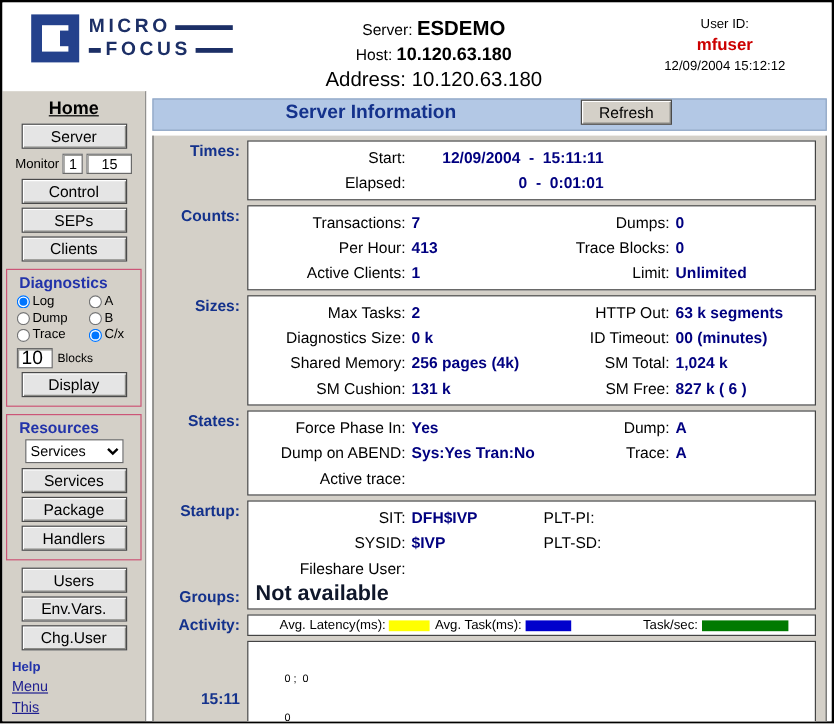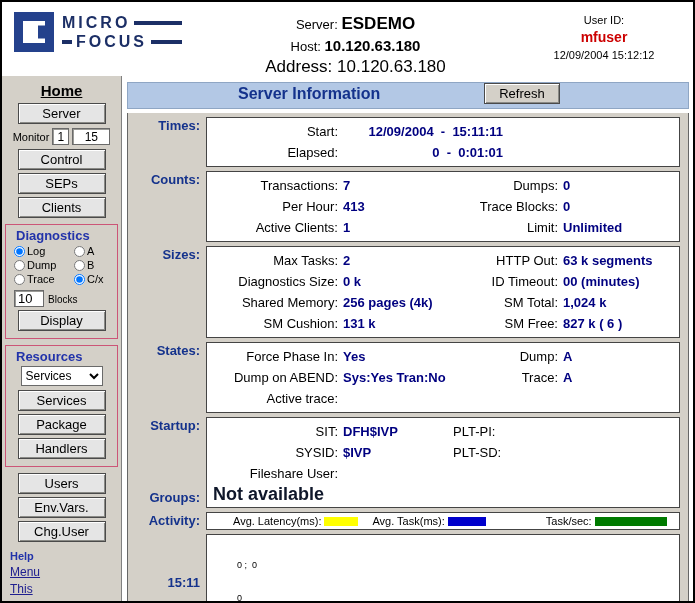--- a/index.html
+++ b/index.html
@@ -1,21 +1,21 @@
 <!DOCTYPE html>
 <html><head>
 <meta charset="utf-8">
 <style>
   * { margin:0; padding:0; box-sizing:border-box; }
   body { font-family:"Liberation Sans", sans-serif; background:#fff; }
   .page { width:695px; height:603px; border:2px solid #000; background:#fff; overflow:hidden; position:relative; }
 
   
   .topbar { height:74px; display:flex; align-items:flex-start; padding-top:10px; background:#fff; }
-  .logo { display:flex; align-items:center; gap:8px; margin-left:12px; width:168px; }
+  .logo { display:flex; align-items:center; gap:8px; margin-left:24px; width:168px; }
   .logo-sq { width:40px; height:40px; border:9px solid #24418c; background:#fff; position:relative; flex:0 0 auto; }
   .logo-sq-inner { position:absolute; right:-6px; top:50%; transform:translateY(-50%); width:13px; height:13px; background:#24418c; }
   .logo-text { flex:1; display:flex; flex-direction:column; gap:5px; }
   .lt-row { display:flex; align-items:center; gap:4px; }
   .lt-word { font-weight:bold; font-size:16px; letter-spacing:3px; color:#1c2f66; line-height:14px; }
   .lt-bar { height:4px; background:#1c2f66; flex:1; min-width:6px; }
   .lt-bar.short { flex:0 0 10px; }
   .head-center { flex:1; text-align:center; padding-top:2px; }
   .srv-line1 { font-size:13px; color:#000; }
   .srv-name { font-size:17px; font-weight:bold; color:#000; }
@@ -36,21 +36,21 @@
   .mon-label { font-size:11px; color:#000; }
   .mon-in { height:17px; border:1px solid #6a6a6a; box-shadow: inset 1px 1px 0 #9a9a96; background:#fff; font-size:12px; text-align:center; font-family:"Liberation Sans", sans-serif; }
   .mon-in1 { width:17px; }
   .mon-in2 { width:38px; }
   .redbox { border:1px solid #cc5577; margin:6px 3px; padding:3px 2px 4px 2px; }
   .box-title { font-size:13px; font-weight:bold; color:#2233aa; padding-left:8px; margin-bottom:2px; }
   .radio-grid { display:grid; grid-template-columns:60px 1fr; row-gap:2px; padding-left:6px; }
   .radio-item { display:flex; align-items:center; gap:2px; font-size:11px; color:#000; cursor:pointer; }
   .radio-item input { width:11px; height:11px; margin:0; }
   .blocks-row { display:flex; align-items:flex-end; gap:4px; padding-left:6px; margin:5px 0 2px; }
-  .blocks-input { width:30px; height:17px; border:1px solid #6a6a6a; box-shadow: inset 1px 1px 0 #9a9a96; background:#fff; font-size:13px; padding-left:3px; font-family:"Liberation Sans", sans-serif; }
+  .blocks-input { width:30px; height:17px; border:1px solid #6a6a6a; box-shadow: inset 1px 1px 0 #9a9a96; background:#fff; font-size:16px; padding-left:3px; font-family:"Liberation Sans", sans-serif; }
   .blocks-label { font-size:10px; color:#000; padding-bottom:2px; }
   .res-select { display:block; width:82px; height:20px; margin:2px auto 4px; font-size:12px; font-family:"Liberation Sans", sans-serif; background:#fff; border:1px solid #6a6a6a; }
   .help-block { padding-left:8px; margin-top:8px; }
   .help-label { font-size:11px; font-weight:bold; color:#2233aa; }
   .side-link { display:block; font-size:12px; color:#202090; text-decoration:underline; margin-top:3px; cursor:pointer; width:max-content; }
 
   
   .content { flex:1; background:#fff; padding:6px 4px 0 5px; }
   .blue-bar { height:27px; background:#b3c8e5; border:1px solid #8fa6c4; display:flex; align-items:center; justify-content:space-between; padding:0 128px 4px 110px;gap:28px; }
   .bar-title { font-size:16px; font-weight:bold; color:#14328c; white-space:nowrap; }
@@ -65,21 +65,21 @@
   .l1 { width:132px; flex:0 0 auto; text-align:right; padding-right:5px; color:#000; }
   .v1 { width:108px; flex:0 0 auto; font-weight:bold; color:#000080; }
   .l2 { width:112px; flex:0 0 auto; text-align:right; padding-right:5px; color:#000; }
   .l2.left { text-align:left; padding-left:2px; }
   .v2 { flex:1; font-weight:bold; color:#000080; }
   .v-times { width:160px; flex:0 0 auto; text-align:right; font-weight:bold; color:#000080; white-space:pre; }
   .groups-line { font-size:18px; line-height:20px; font-weight:bold; color:#0f172a; padding-left:2px; }
   .activity-box { display:flex; align-items:center; padding:2px 4px; }
   .act-label { font-size:11px; color:#000; white-space:nowrap; }
   .act-label.first { margin-left:22px; }
-  .act-label.mid { margin-left:14px; }
+  .act-label.mid { margin-left:4px; }
   .act-label.last { margin-left:60px; }
   .act-bar { height:9px; display:inline-block; margin-left:3px; }
   .act-bar.yellow { width:34px; background:#ffff00; }
   .act-bar.blue { width:38px; background:#0000cc; }
   .act-bar.green { width:72px; background:#007a00; }
   .stats-box { font-size:9px; line-height:11px; padding:3px 4px 3px 30px; color:#000; white-space:pre; }
 </style>
 </head>
 <body>
 

